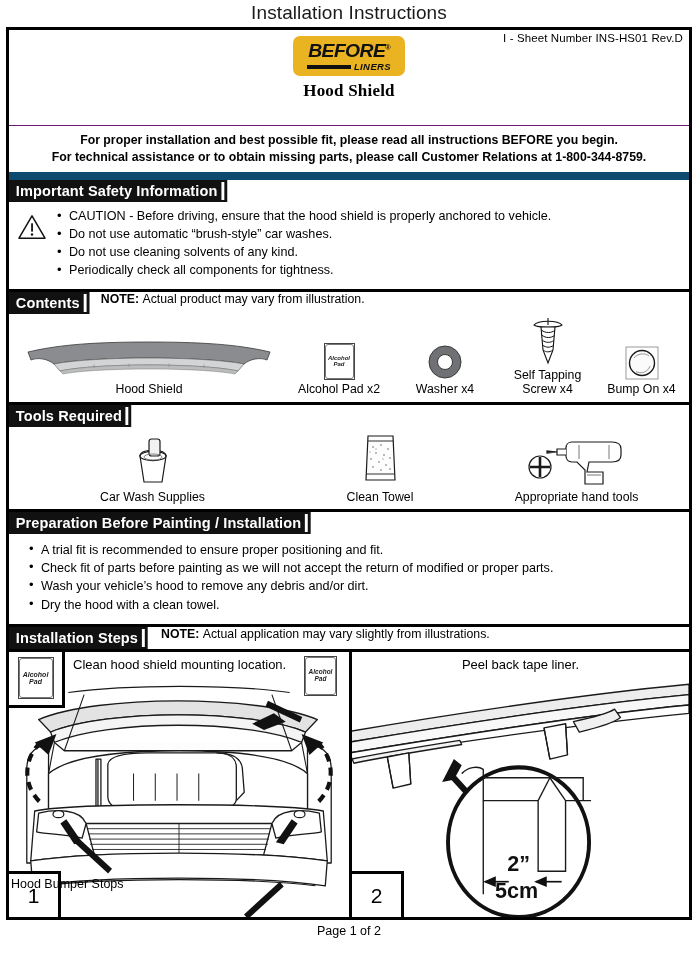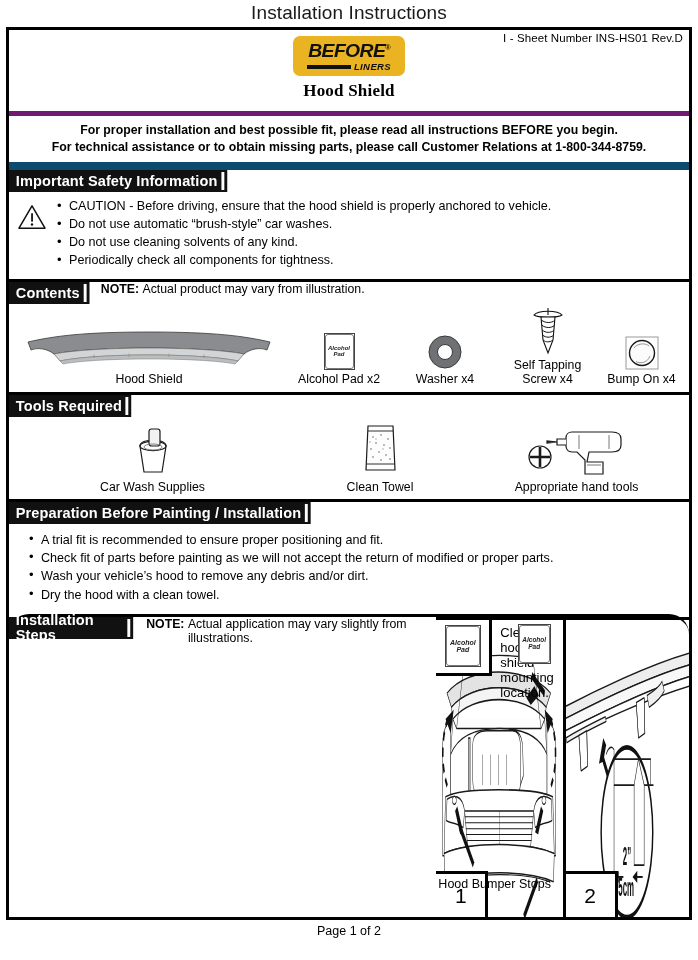--- a/index.html
+++ b/index.html
@@ -31,22 +31,22 @@
     border: 3px solid #000;
     background: #fff;
     height: 893px;
     display: flex;
     flex-direction: column;
   }
 
   
   .header-band {
     position: relative;
-    border-bottom: 5px solid #701a75;
-    height: 86px;
+    border-bottom: 1px solid #701a75;
+    height: 96px;
     flex: 0 0 auto;
   }
   .sheet-number {
     position: absolute;
     top: 2px; right: 6px;
     font-size: 11.5px;
     letter-spacing: .1px;
     white-space: nowrap;
   }
   .logo-wrap {
@@ -188,21 +188,21 @@
     text-align: center;
   }
   .tool-art { margin-bottom: 2px; display: flex; align-items: flex-end; }
   .tool-label { font-size: 12.3px; }
 
   
   .prep-body { padding: 7px 8px 10px 20px; }
   .prep-body .bullets { font-size: 12.6px; line-height: 1.45; }
 
   
-  .steps-section { flex: 1 1 auto; display: flex; flex-direction: row; border-radius: 20px; }
+  .steps-section { flex: 1 1 auto; display: flex; flex-direction: column; }
   .steps-grid {
     flex: 1 1 auto;
     display: flex;
     border-top: 3px solid #000;
   }
   .step-panel {
     position: relative;
     flex: 1 1 50%;
     overflow: hidden;
   }
@@ -594,20 +594,21 @@
             </g>
           </svg>
         </div>
 
         <div style="position:absolute; left:2px; right:0; bottom:26px; text-align:left; z-index:7; font-size:12.5px; font-weight:normal;">Hood Bumper Stops</div>
 
         <div class="step-num">1</div>
       </div>
 
       <div class="step-panel">
+        <div class="step-caption">Peel back tape liner.</div>
 
         <div class="step-art">
           <svg viewBox="0 0 344 230" preserveAspectRatio="none">
             <g fill="none" stroke="#1a1a1a" stroke-width="1.3" stroke-linejoin="round">
 
               <path d="M-6,52 C80,38 230,16 344,6 L344,16 C232,26 84,48 -4,62 Z" fill="#ededed"></path>
               <path d="M-4,62 C84,48 232,26 344,16 L344,26 C234,36 88,58 -2,72 Z" fill="#f8f8f8"></path>
               <path d="M-2,72 C88,58 234,36 344,26 L344,34 C236,44 92,64 0,78 Z" fill="#ffffff"></path>
               <path d="M0,78 C30,72 70,66 110,60 L112,64 C72,70 32,76 2,82 Z" fill="#f2f2f2"></path>
 

